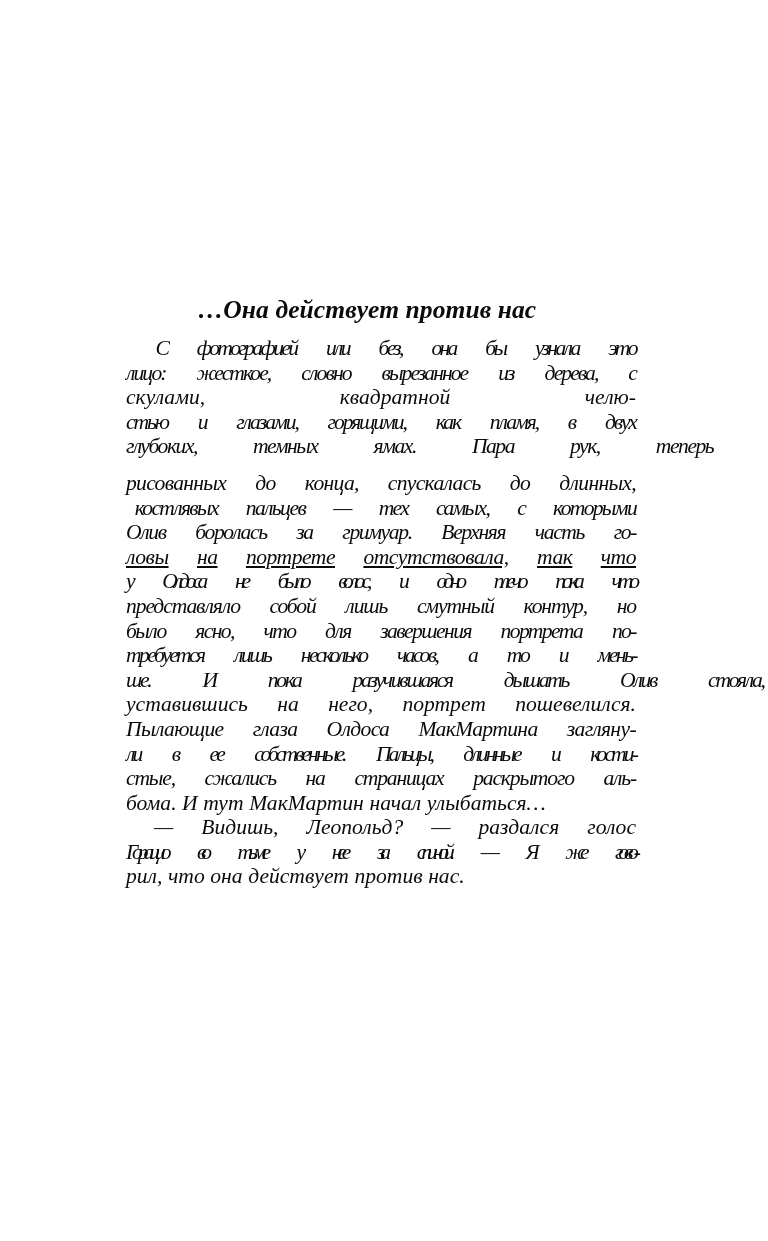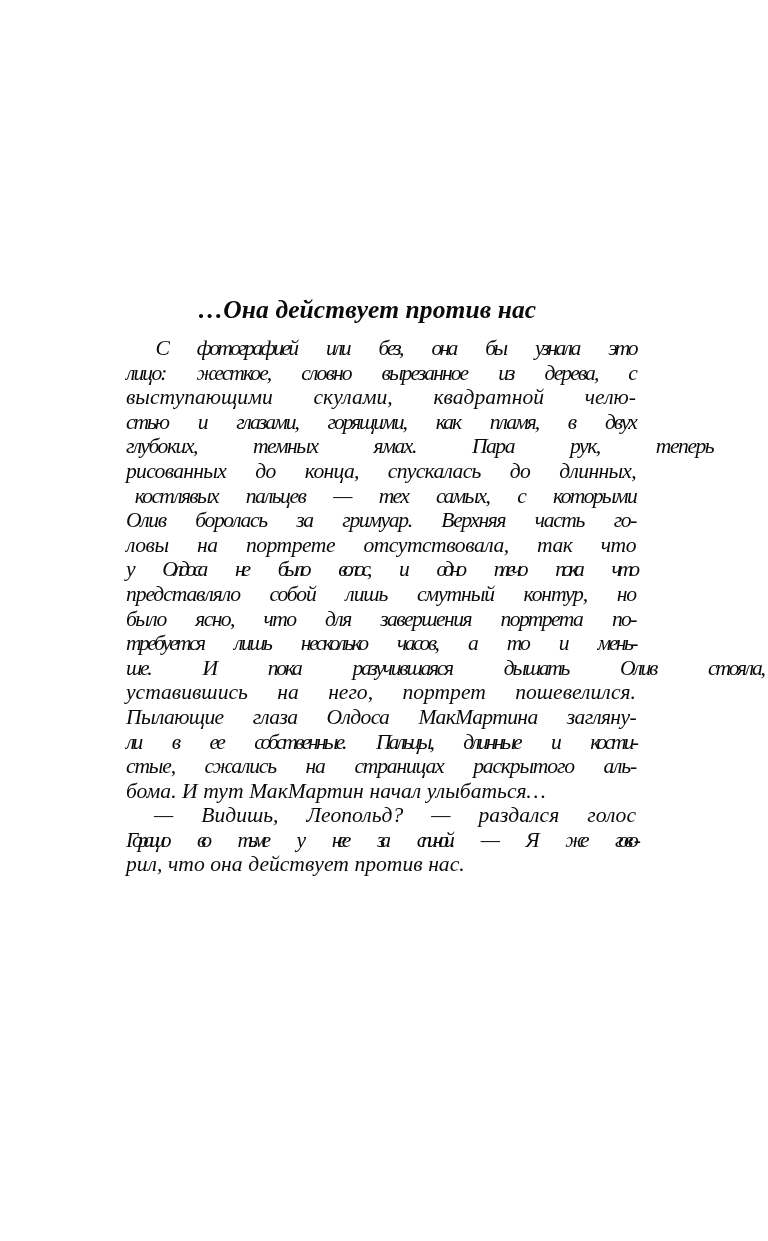--- a/index.html
+++ b/index.html
@@ -91,27 +91,27 @@
 
 <div class="page">
   <div class="text-column">
 
     <h1 class="chapter-heading">…Она действует против нас</h1>
 
     <div class="body-block">
       <div class="para" id="para-1">
           <div class="jline first" style="letter-spacing: -2.66px;"><span class="w">С</span><span class="w">фотографией</span><span class="w">или</span><span class="w">без,</span><span class="w">она</span><span class="w">бы</span><span class="w">узнала</span><span class="w">это</span></div>
           <div class="jline" style="letter-spacing: -1.94px;"><span class="w">лицо:</span><span class="w">жесткое,</span><span class="w">словно</span><span class="w">вырезанное</span><span class="w">из</span><span class="w">дерева,</span><span class="w">с</span></div>
-          <div class="jline"><span class="w">выступающими</span><span class="w">скулами,</span><span class="w">квадратной</span><span class="w">челю-</span></div>
+          <div class="jline"><span class="w">скулами,</span><span class="w">квадратной</span><span class="w">челю-</span></div>
           <div class="jline" style="letter-spacing: -2.05px;"><span class="w">стью</span><span class="w">и</span><span class="w">глазами,</span><span class="w">горящими,</span><span class="w">как</span><span class="w">пламя,</span><span class="w">в</span><span class="w">двух</span></div>
           <div class="jline" style="letter-spacing: -1.46px; gap: 28px;"><span class="w">глубоких,</span><span class="w">темных</span><span class="w">ямах.</span><span class="w">Пара</span><span class="w">рук,</span><span class="w">теперь</span><span class="w">на-</span></div>
-          <div class="jline" style="letter-spacing: -0.69px;"><span class="w">рисованных</span><span class="w">до</span><span class="w">конца,</span><span class="w">спускалась</span><span class="w">до</span><span class="w">длинных,</span></div>
+          <div class="jline" style="letter-spacing: -0.69px; margin-top: 12px;"><span class="w">рисованных</span><span class="w">до</span><span class="w">конца,</span><span class="w">спускалась</span><span class="w">до</span><span class="w">длинных,</span></div>
           <div class="jline" style="letter-spacing: -1.69px; justify-content: flex-end;"><span class="w">костлявых</span><span class="w">пальцев</span><span class="w">—</span><span class="w">тех</span><span class="w">самых,</span><span class="w">с</span><span class="w">которыми</span></div>
           <div class="jline" style="letter-spacing: -1.38px;"><span class="w">Олив</span><span class="w">боролась</span><span class="w">за</span><span class="w">гримуар.</span><span class="w">Верхняя</span><span class="w">часть</span><span class="w">го-</span></div>
-          <div class="jline" style="letter-spacing: -0.48px;"><span class="w">ловы</span><span class="w">на</span><span class="w">портрете</span><span class="w">отсутствовала,</span><span class="w">так</span><span class="w">что</span></div>
+          <div class="jline" style="letter-spacing: -0.48px; text-decoration: underline;"><span class="w">ловы</span><span class="w">на</span><span class="w">портрете</span><span class="w">отсутствовала,</span><span class="w">так</span><span class="w">что</span></div>
           <div class="jline" style="letter-spacing: -4.11px;"><span class="w">у</span><span class="w">Олдоса</span><span class="w">не</span><span class="w">было</span><span class="w">волос,</span><span class="w">и</span><span class="w">одно</span><span class="w">плечо</span><span class="w">пока</span><span class="w">что</span></div>
           <div class="jline" style="letter-spacing: -1.1px;"><span class="w">представляло</span><span class="w">собой</span><span class="w">лишь</span><span class="w">смутный</span><span class="w">контур,</span><span class="w">но</span></div>
           <div class="jline" style="letter-spacing: -1.58px;"><span class="w">было</span><span class="w">ясно,</span><span class="w">что</span><span class="w">для</span><span class="w">завершения</span><span class="w">портрета</span><span class="w">по-</span></div>
           <div class="jline" style="letter-spacing: -2.54px;"><span class="w">требуется</span><span class="w">лишь</span><span class="w">несколько</span><span class="w">часов,</span><span class="w">а</span><span class="w">то</span><span class="w">и</span><span class="w">мень-</span></div>
           <div class="jline" style="letter-spacing: -2.29px; gap: 24px;"><span class="w">ше.</span><span class="w">И</span><span class="w">пока</span><span class="w">разучившаяся</span><span class="w">дышать</span><span class="w">Олив</span><span class="w">стояла,</span></div>
           <div class="jline"><span class="w">уставившись</span><span class="w">на</span><span class="w">него,</span><span class="w">портрет</span><span class="w">пошевелился.</span></div>
           <div class="jline" style="letter-spacing: -0.63px;"><span class="w">Пылающие</span><span class="w">глаза</span><span class="w">Олдоса</span><span class="w">МакМартина</span><span class="w">загляну-</span></div>
           <div class="jline" style="letter-spacing: -2.92px;"><span class="w">ли</span><span class="w">в</span><span class="w">ее</span><span class="w">собственные.</span><span class="w">Пальцы,</span><span class="w">длинные</span><span class="w">и</span><span class="w">кости-</span></div>
           <div class="jline" style="letter-spacing: -1.18px;"><span class="w">стые,</span><span class="w">сжались</span><span class="w">на</span><span class="w">страницах</span><span class="w">раскрытого</span><span class="w">аль-</span></div>
           <div class="jline ragged">бома. И тут МакМартин начал улыбаться…</div>

